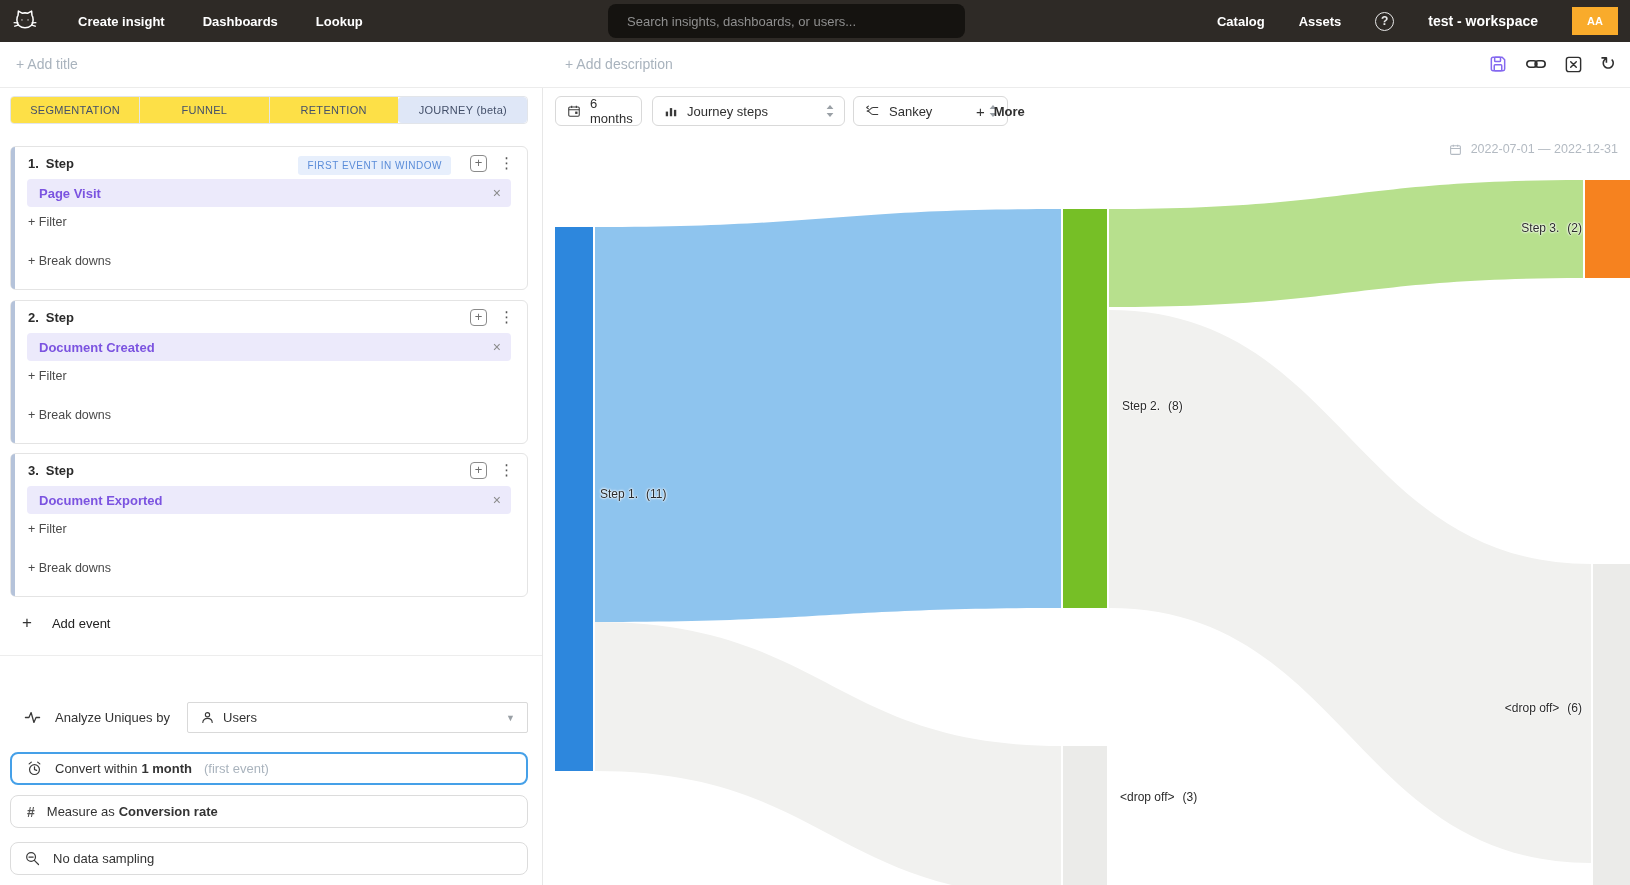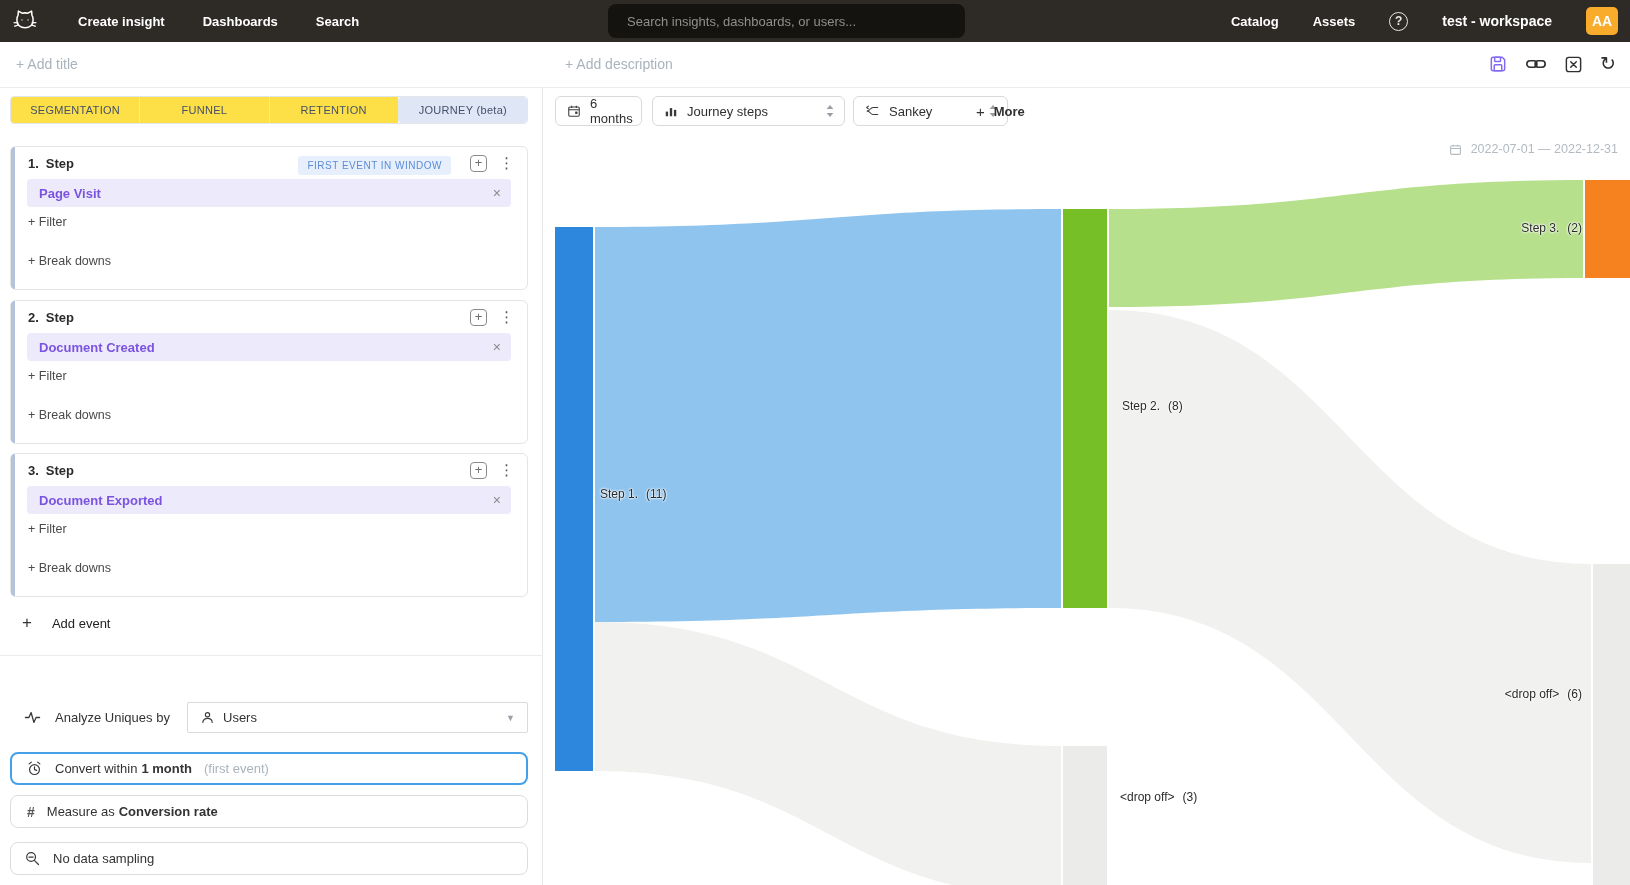--- a/index.html
+++ b/index.html
@@ -10,21 +10,21 @@
   
   .topnav { position:absolute; left:0; top:0; width:1630px; height:42px; background:#2e2a26; display:flex; align-items:center; }
   .logo { margin-left:10px; width:30px; height:30px; display:flex; align-items:center; justify-content:center; }
   .nav-item { color:#fff; font-size:13px; font-weight:bold; margin-left:38px; cursor:pointer; }
   .search-wrap { position:absolute; left:608px; top:4px; width:357px; height:34px; background:#151310; border-radius:8px; display:flex; align-items:center; }
   .search-wrap input { background:transparent; border:none; outline:none; color:#b9b9b9; font-size:13px; padding-left:19px; width:100%; font-family:"Liberation Sans",sans-serif; }
   .search-wrap input::placeholder { color:#8f8f8f; }
   .nav-right { position:absolute; right:12px; top:0; height:42px; display:flex; align-items:center; gap:34px; }
   .help-circle { width:19px; height:19px; border:1.5px solid #e8e8e8; border-radius:50%; color:#e8e8e8; font-size:12px; display:flex; align-items:center; justify-content:center; font-weight:bold; cursor:pointer; }
   .workspace { color:#fff; font-size:14px; font-weight:bold; }
-  .avatar { width:32px; height:28px; border-radius:5px; background:#f9ab2b; color:#fff; font-size:14px; font-weight:bold; display:flex; align-items:center; justify-content:center; cursor:pointer; }
+  .avatar { width:46px; height:28px; border-radius:0; background:#f9ab2b; color:#fff; font-size:11px; font-weight:bold; display:flex; align-items:center; justify-content:center; cursor:pointer; }
 
   
   .header { position:absolute; left:0; top:42px; width:1630px; height:46px; background:#fff; border-bottom:1px solid #ececec; }
   .add-title { position:absolute; left:16px; top:14px; color:#a9b3bd; font-size:14px; cursor:text; }
   .add-desc  { position:absolute; left:565px; top:14px; color:#a9b3bd; font-size:14px; cursor:text; }
   .hdr-icons { position:absolute; right:14px; top:12px; display:flex; gap:17px; align-items:center; }
   .hdr-icons > span { cursor:pointer; display:flex; align-items:center; }
   .refresh-glyph { font-size:19px; color:#2f2f2f; line-height:20px; }
 
   
@@ -93,21 +93,21 @@
   <span class="logo">
     <svg width="26" height="26" viewBox="0 0 24 24" fill="none" stroke="#fff" stroke-width="1.4" stroke-linejoin="round">
       <path d="M4.5 11 C4.5 8.6 5.2 7.2 5.6 6.6 L5.9 2.8 L9.3 4.8 C10.3 4.4 13.7 4.4 14.7 4.8 L18.1 2.8 L18.4 6.6 C18.8 7.2 19.5 8.6 19.5 11 C19.5 15.6 16.3 18.2 12 18.2 C7.7 18.2 4.5 15.6 4.5 11 Z"></path>
       <circle cx="9.2" cy="11" r="0.6" fill="#fff" stroke="none"></circle>
       <circle cx="14.8" cy="11" r="0.6" fill="#fff" stroke="none"></circle>
       <path d="M1.5 13.5 L6 13.8 M2 17 L6.3 15.6 M22.5 13.5 L18 13.8 M22 17 L17.7 15.6" stroke-width="1.1"></path>
     </svg>
   </span>
   <span class="nav-item">Create insight</span>
   <span class="nav-item">Dashboards</span>
-  <span class="nav-item">Search</span>
+  <span class="nav-item">Lookup</span>
 
   <div class="search-wrap">
     <input type="text" placeholder="Search insights, dashboards, or users..." style="">
   </div>
 
   <div class="nav-right">
     <span class="nav-item" style="margin-left:0;">Catalog</span>
     <span class="nav-item" style="margin-left:0;">Assets</span>
     <span class="help-circle">?</span>
     <span class="workspace">test - workspace</span>
@@ -334,20 +334,20 @@
 
     <div class="sk-label" style="left:56px; top:352px;">
       <span>Step 1.</span><span class="cnt">(11)</span>
     </div>
     <div class="sk-label" style="left:578px; top:264px;">
       <span>Step 2.</span><span class="cnt">(8)</span>
     </div>
     <div class="sk-label" style="right:48px; top:86px;">
       <span>Step 3.</span><span class="cnt">(2)</span>
     </div>
-    <div class="sk-label" style="right:48px; top:552px;">
+    <div class="sk-label" style="right:48px; top:566px;">
       <span>&lt;drop off&gt;</span><span class="cnt">(6)</span>
     </div>
     <div class="sk-label" style="left:576px; top:655px;">
       <span>&lt;drop off&gt;</span><span class="cnt">(3)</span>
     </div>
   </div>
 </div>
 
 </body></html>

